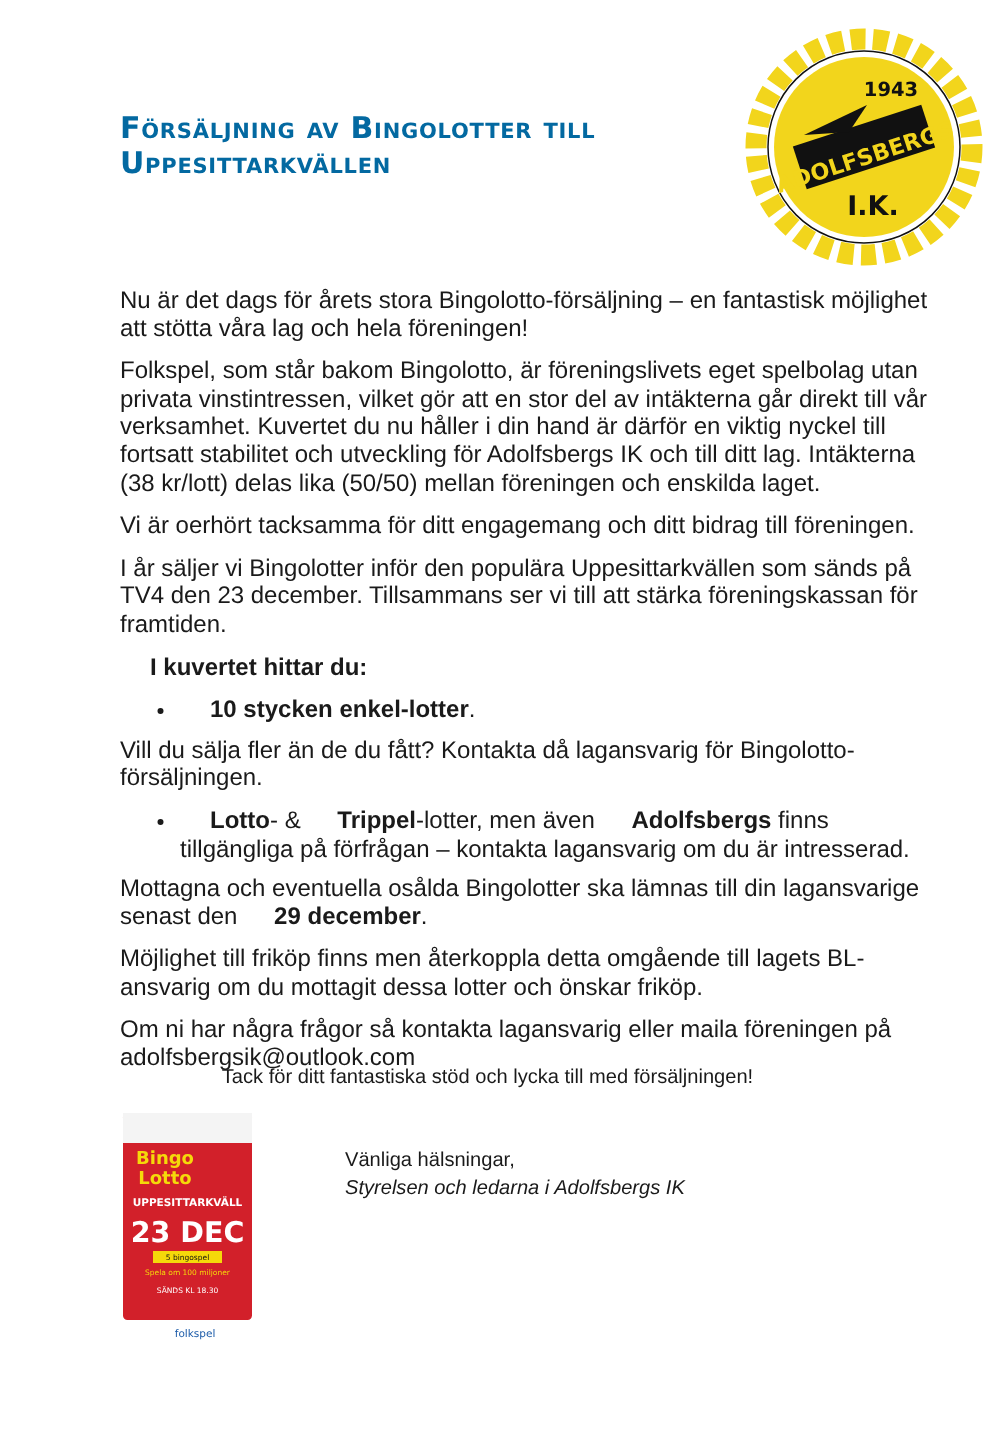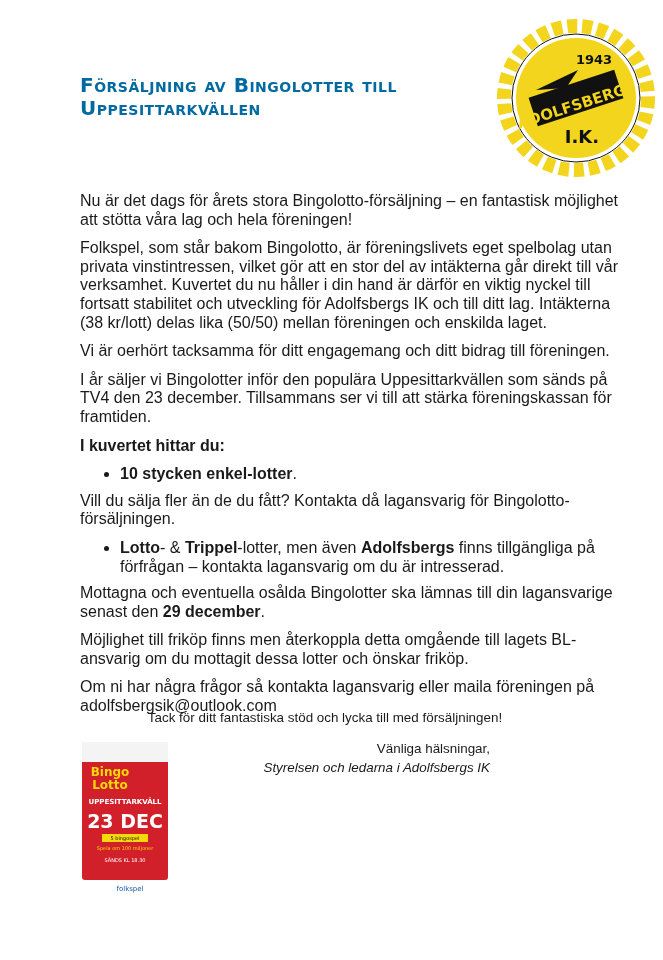--- a/index.html
+++ b/index.html
@@ -8,23 +8,23 @@
   .title { position:absolute; left:80px; top:74px; width:420px;
            font-family:"DejaVu Sans", sans-serif; font-weight:bold;
            font-size:20px; line-height:23px; font-variant:small-caps;
            letter-spacing:0.5px; color:#0369a1; margin:0; }
   .logo { position:absolute; left:496px; top:18px; width:160px; height:160px; }
   .content { position:absolute; left:80px; top:192px; width:540px;
              font-size:16px; line-height:18.6px; }
   .content p { margin:0 0 10px 0; }
   .content ul { margin:0 0 8px 0; padding-left:40px; }
   .content li { margin:0 0 8px 0; }
-  b { font-weight:bold; }
+  b { font-weight:bold;margin-left:20px; }
   .thanks { position:absolute; left:0; width:650px; top:710px; text-align:center; font-size:13.4px; }
-  .regards { position:absolute; left:230px; top:739px; width:260px; text-align:right; font-size:13.4px; line-height:19px; }
+  .regards { position:absolute; left:230px; top:763px; width:260px; text-align:left; font-size:13.4px; line-height:19px; }
   .regards .sig { font-style:italic; }
   .ticket { position:absolute; left:80px; top:740px; width:90px; height:155px; }
 </style>
 </head>
 <body>
 
 <h1 class="title">
   <span>Försäljning av Bingolotter till</span><br>
   <span>Uppesittarkvällen</span>
 </h1>

